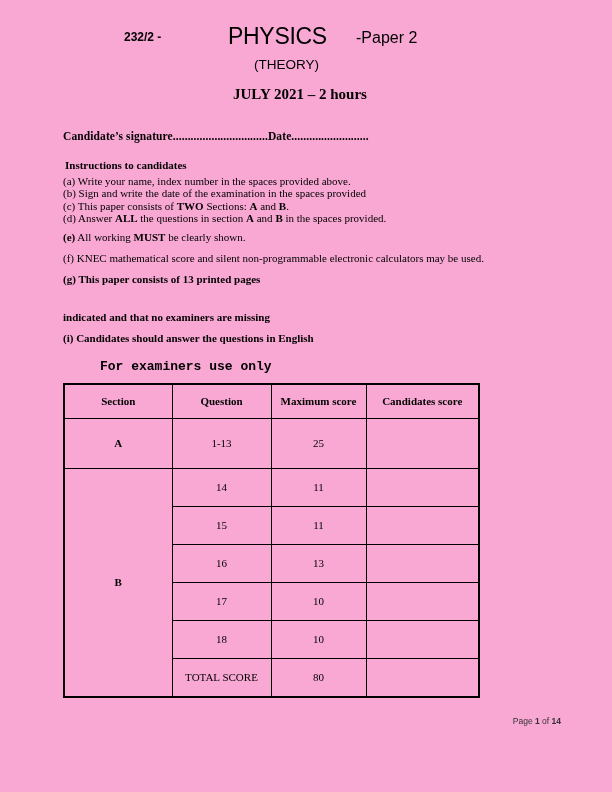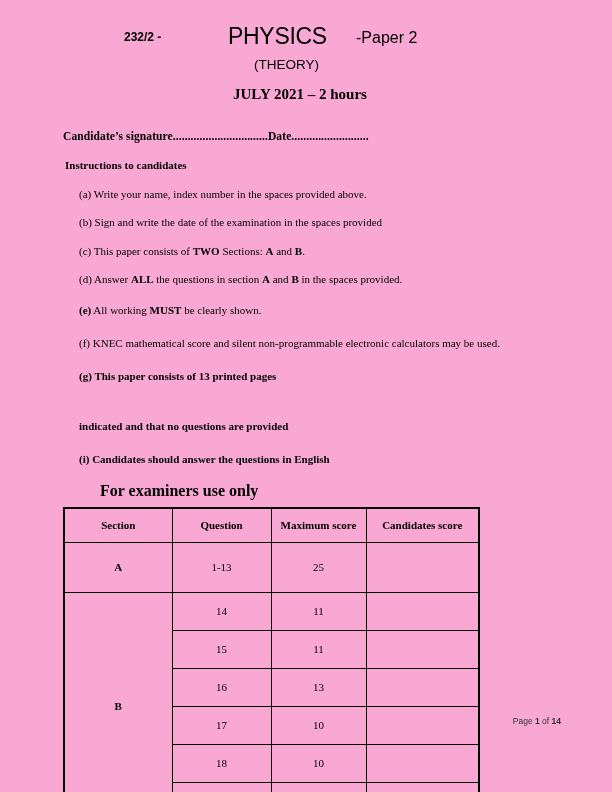--- a/index.html
+++ b/index.html
@@ -52,28 +52,29 @@
     font-size: 11.5px; font-weight: bold; line-height: 13px;
     margin: 0 0 16px 0;
     letter-spacing: 0.1px;
     white-space: nowrap;
   }
   .instr-heading {
     font-size: 11px; font-weight: bold;
     margin: 13px 0 3px 2px;
     line-height: 13px;
   }
-  .instr { font-size: 11px; margin: 16px; }
+  .instr { font-size: 11px; margin: 0; }
   .instr.tight { line-height: 12.4px; }
   .instr.spaced { line-height: 17px; margin-top: 4px; }
 
   .examiners-heading {
-    font-size: 16px; font-weight: bold;
+    font-size: 13px; font-weight: bold;
     margin: 13px 0 0 37px;
     line-height: 13px;
+    font-family: Liberation Mono, monospace;
   }
 
   
   table.score {
     border-collapse: collapse;
     margin-top: 10px;
     table-layout: fixed;
     border: 2px solid #000;
   }
   table.score th, table.score td {
@@ -113,21 +114,21 @@
 
     <p class="instr-heading">Instructions to candidates</p>
     <div id="instructions-list">
         <p class="instr tight"><span>(a) Write your name, index number in the spaces provided above.</span></p>
         <p class="instr tight"><span>(b) Sign and write the date of the examination in the spaces provided</span></p>
         <p class="instr tight"><span>(c) This paper consists of </span><span class="b">TWO</span><span> Sections: </span><span class="b">A</span><span> and </span><span class="b">B</span><span>.</span></p>
         <p class="instr tight"><span>(d) Answer </span><span class="b">ALL</span><span> the questions in section </span><span class="b">A</span><span> and </span><span class="b">B</span><span> in the spaces provided.</span></p>
         <p class="instr spaced"><span class="b">(e)</span><span> All working </span><span class="b">MUST</span><span> be clearly shown.</span></p>
         <p class="instr spaced"><span>(f) KNEC mathematical score and silent non-programmable electronic calculators may be used.</span></p>
         <p class="instr spaced"><span class="b">(g) This paper consists of 13 printed pages</span></p>
-        <p class="instr spaced"><br><span class="b">indicated and that no questions are provided</span></p>
+        <p class="instr spaced"><br><span class="b">indicated and that no examiners are missing</span></p>
         <p class="instr spaced"><span class="b">(i) Candidates should answer the questions in English</span></p>
       </div>
 
     <p class="examiners-heading">For examiners use only</p>
 
     <table class="score" id="score-table">
         <colgroup>
           <col style="width: 108px;">
           <col style="width: 99px;">
           <col style="width: 95px;">

